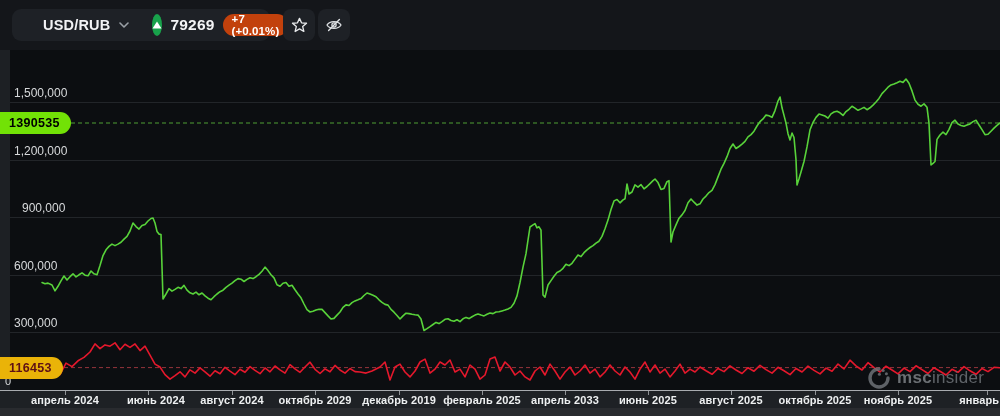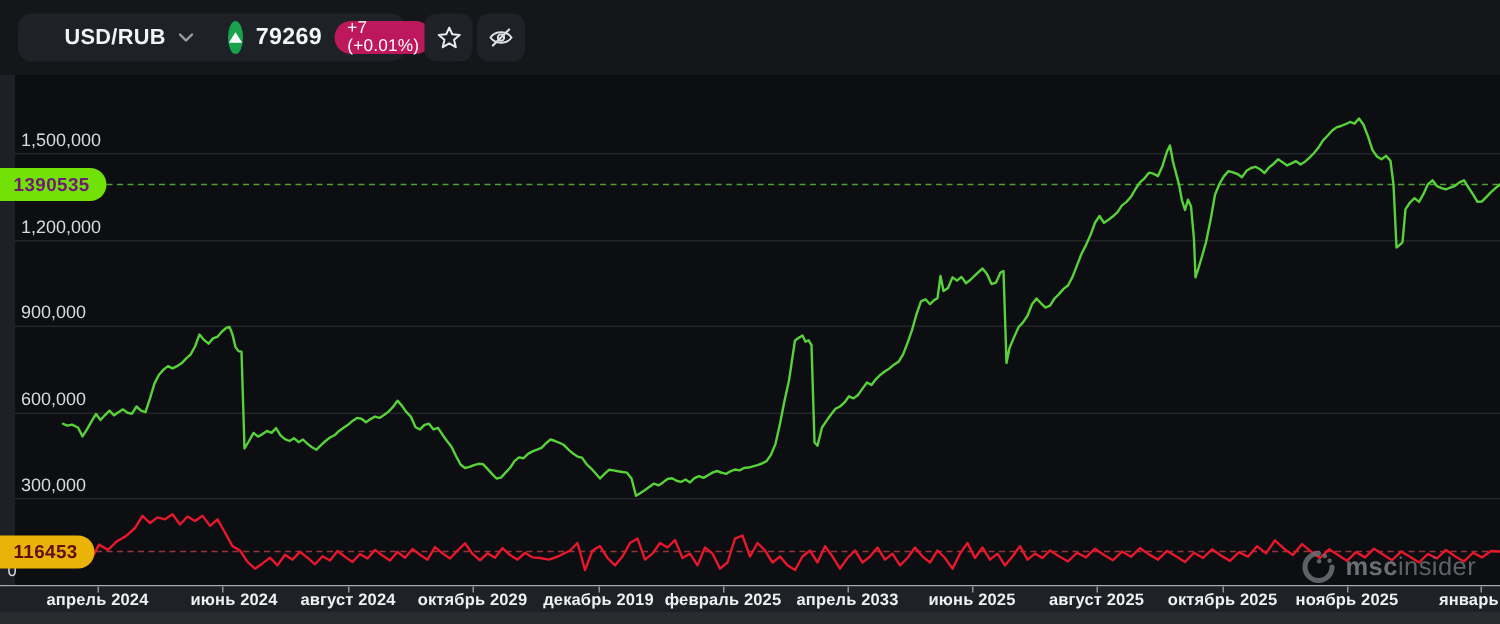--- a/index.html
+++ b/index.html
@@ -21,21 +21,21 @@
   .sym-label { color:#f2f3f5; font-size:14.5px; font-weight:800; letter-spacing:.2px; margin-left:21px; }
   .chev { margin-left:9px; display:flex; align-items:center; }
   .vsep { width:1px; height:18px; background:#3a3e44; margin-left:12px; }
   .tri-circle {
     width:22px; height:22px; border-radius:50%; background:#18a24b;
     margin-left:11px; display:flex; align-items:center; justify-content:center;
   }
   .price { color:#f4f5f6; font-size:15.5px; font-weight:800; margin-left:8px; letter-spacing:.2px; }
   .chg-pill {
     height:22px; margin-left:8px; padding:0 9px; border-radius:11px;
-    background:#be185d; color:#ffffff; font-size:11.5px; font-weight:400;
+    background:#c2410c; color:#ffffff; font-size:11.5px; font-weight:700;
     display:flex; align-items:center; letter-spacing:.1px;
   }
   .sq-btn {
     position:absolute; top:9px; width:32px; height:32px; border-radius:8px;
     background:#1e2126; display:flex; align-items:center; justify-content:center; cursor:pointer;
   }
   .btn-star { left:283px; }
   .btn-eye  { left:318px; }
   
   .chart { position:absolute; left:0; top:50px; width:1000px; height:340px; background:#0c0e11; }
@@ -49,21 +49,21 @@
   .xlabel { position:absolute; top:394px; width:120px; text-align:center;
             color:#eef0f1; font-size:11px; font-weight:700; letter-spacing:.1px; }
   .bottomband { position:absolute; left:0; top:408px; width:1000px; height:8px; background:#292b2f; }
   svg.plot { position:absolute; left:0; top:0; width:1000px; height:416px; pointer-events:none; }
   
   .pbadge {
     position:absolute; left:0; height:22px; line-height:22px;
     padding:0 11px 0 9px; border-radius:0 11px 11px 0;
     font-size:12.5px; font-weight:800; letter-spacing:.3px;
   }
-  .pbadge.green { background:#72e206; color:#701a75; }
+  .pbadge.green { background:#72e206; color:#000000; }
   .pbadge.red   { background:#eab308; color:#5e1015; }
   
   .watermark { position:absolute; left:867px; top:346px; display:flex; align-items:center; opacity:.85;margin-top:20px; }
   .wm-text { margin-left:6px; font-size:17px; color:#6d7176; letter-spacing:.3px; }
   .wm-text b { color:#7c8085; font-weight:800; }
 </style>
 </head>
 <body>
 
 <div class="topbar">
@@ -103,21 +103,21 @@
 </div>
 
 <div class="chart"></div>
 <div class="gutter"></div>
 <div id="grid-layer">
     <div class="gridline" style="top: 102px;"></div>
     <div class="ylabel" style="top: 87px;">1,500,000</div>
     <div class="gridline" style="top: 159.6px;"></div>
     <div class="ylabel" style="top: 144.6px;">1,200,000</div>
     <div class="gridline" style="top: 217.2px;"></div>
-    <div class="ylabel" style="top: 202.2px;">900,000</div>
+    <div class="ylabel" style="top: 202.2px; margin-left: 8px;">900,000</div>
     <div class="gridline" style="top: 274.8px;"></div>
     <div class="ylabel" style="top: 259.8px;">600,000</div>
     <div class="gridline" style="top: 332.4px;"></div>
     <div class="ylabel" style="top: 317.4px;">300,000</div>
     <div class="ylabel ylabel-zero" style="top: 375px;">0</div>
   </div>
 <div class="axisline"></div>
 <div class="xstrip"></div>
 <div id="xaxis-layer">
     <div class="xtick" style="left: 65px;"></div>

